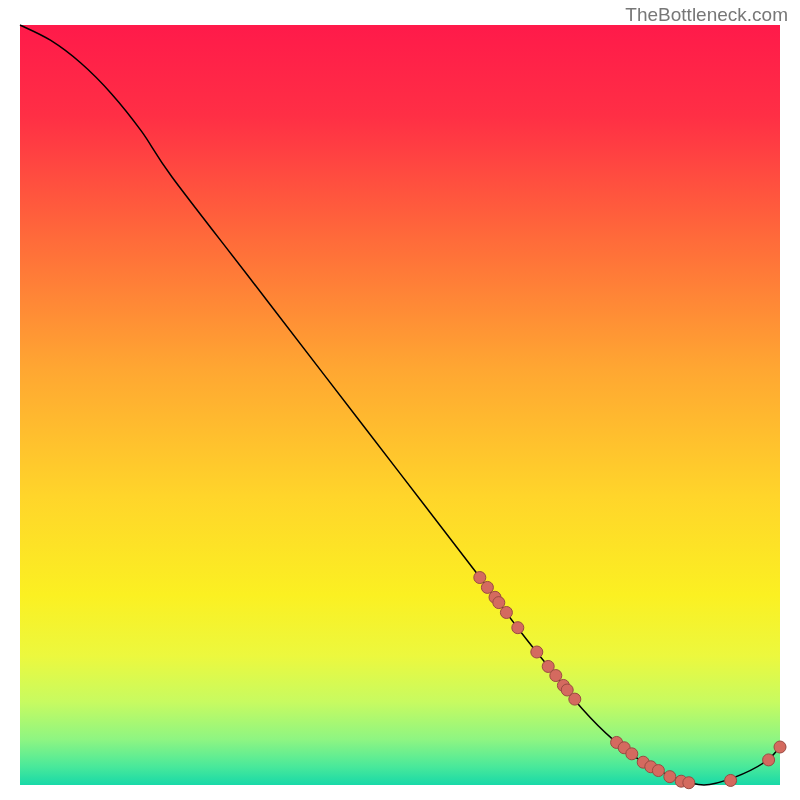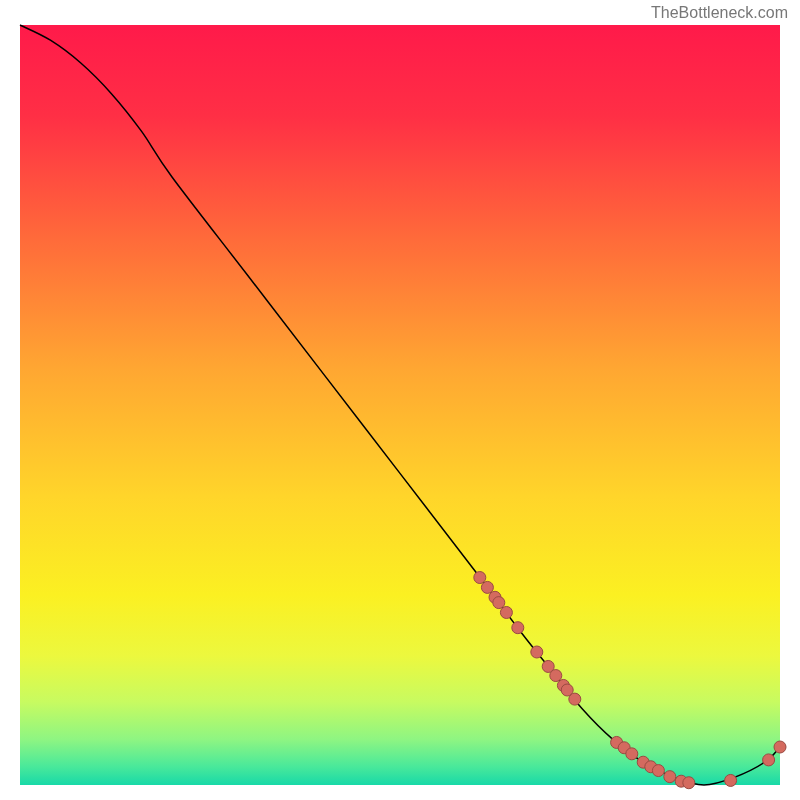--- a/index.html
+++ b/index.html
@@ -8,21 +8,21 @@
     width: 800px;
     height: 800px;
     background: #ffffff;
     position: relative;
     font-family: Arial, sans-serif;
   }
   .watermark {
     position: absolute;
     top: 4px;
     right: 12px;
-    font-size: 16px;
+    font-size: 19px;
     color: #777777;
     font-family: Arial, sans-serif;
     z-index: 10;
   }
   .plot-area {
     position: absolute;
     left: 20px;
     top: 25px;
     width: 760px;
     height: 760px;

